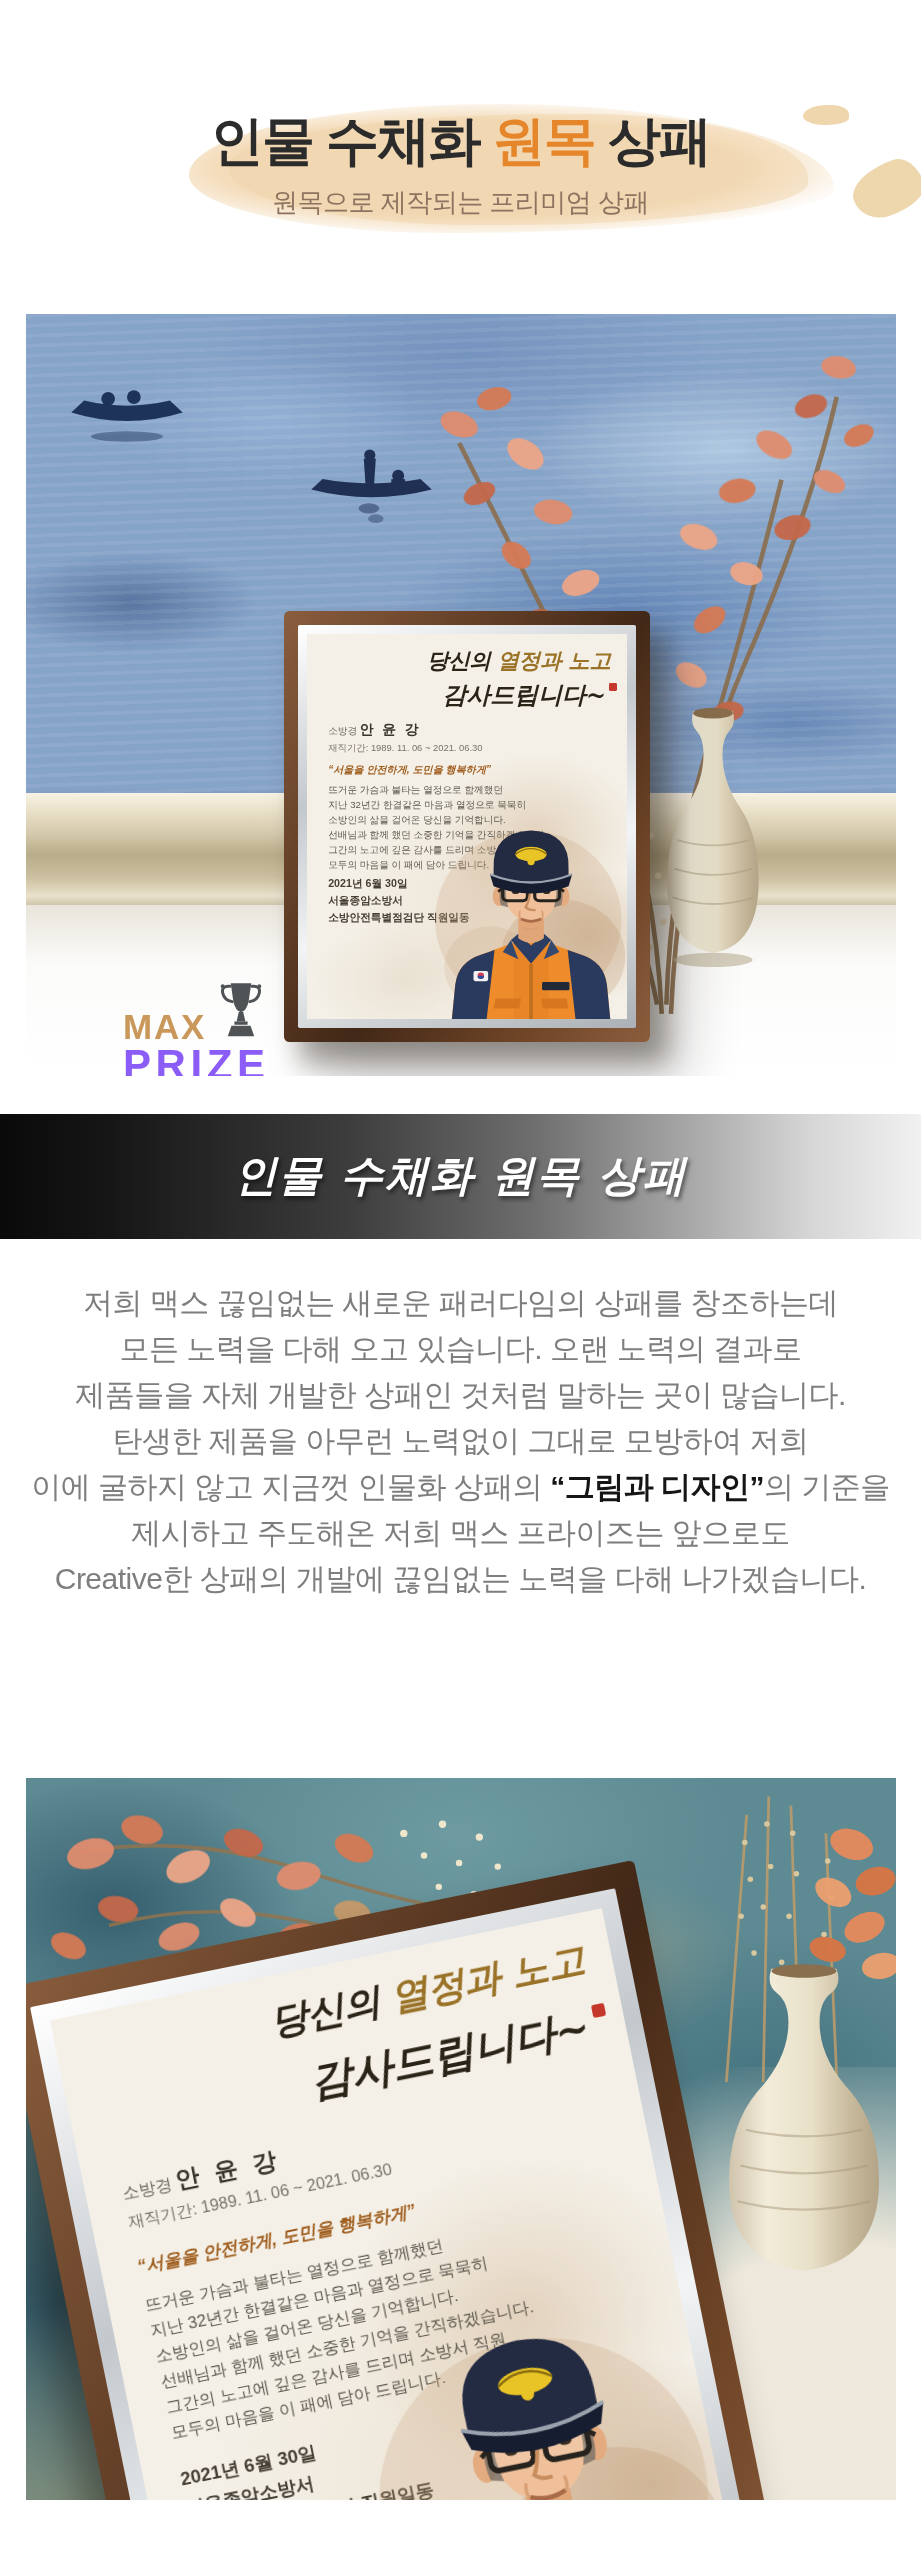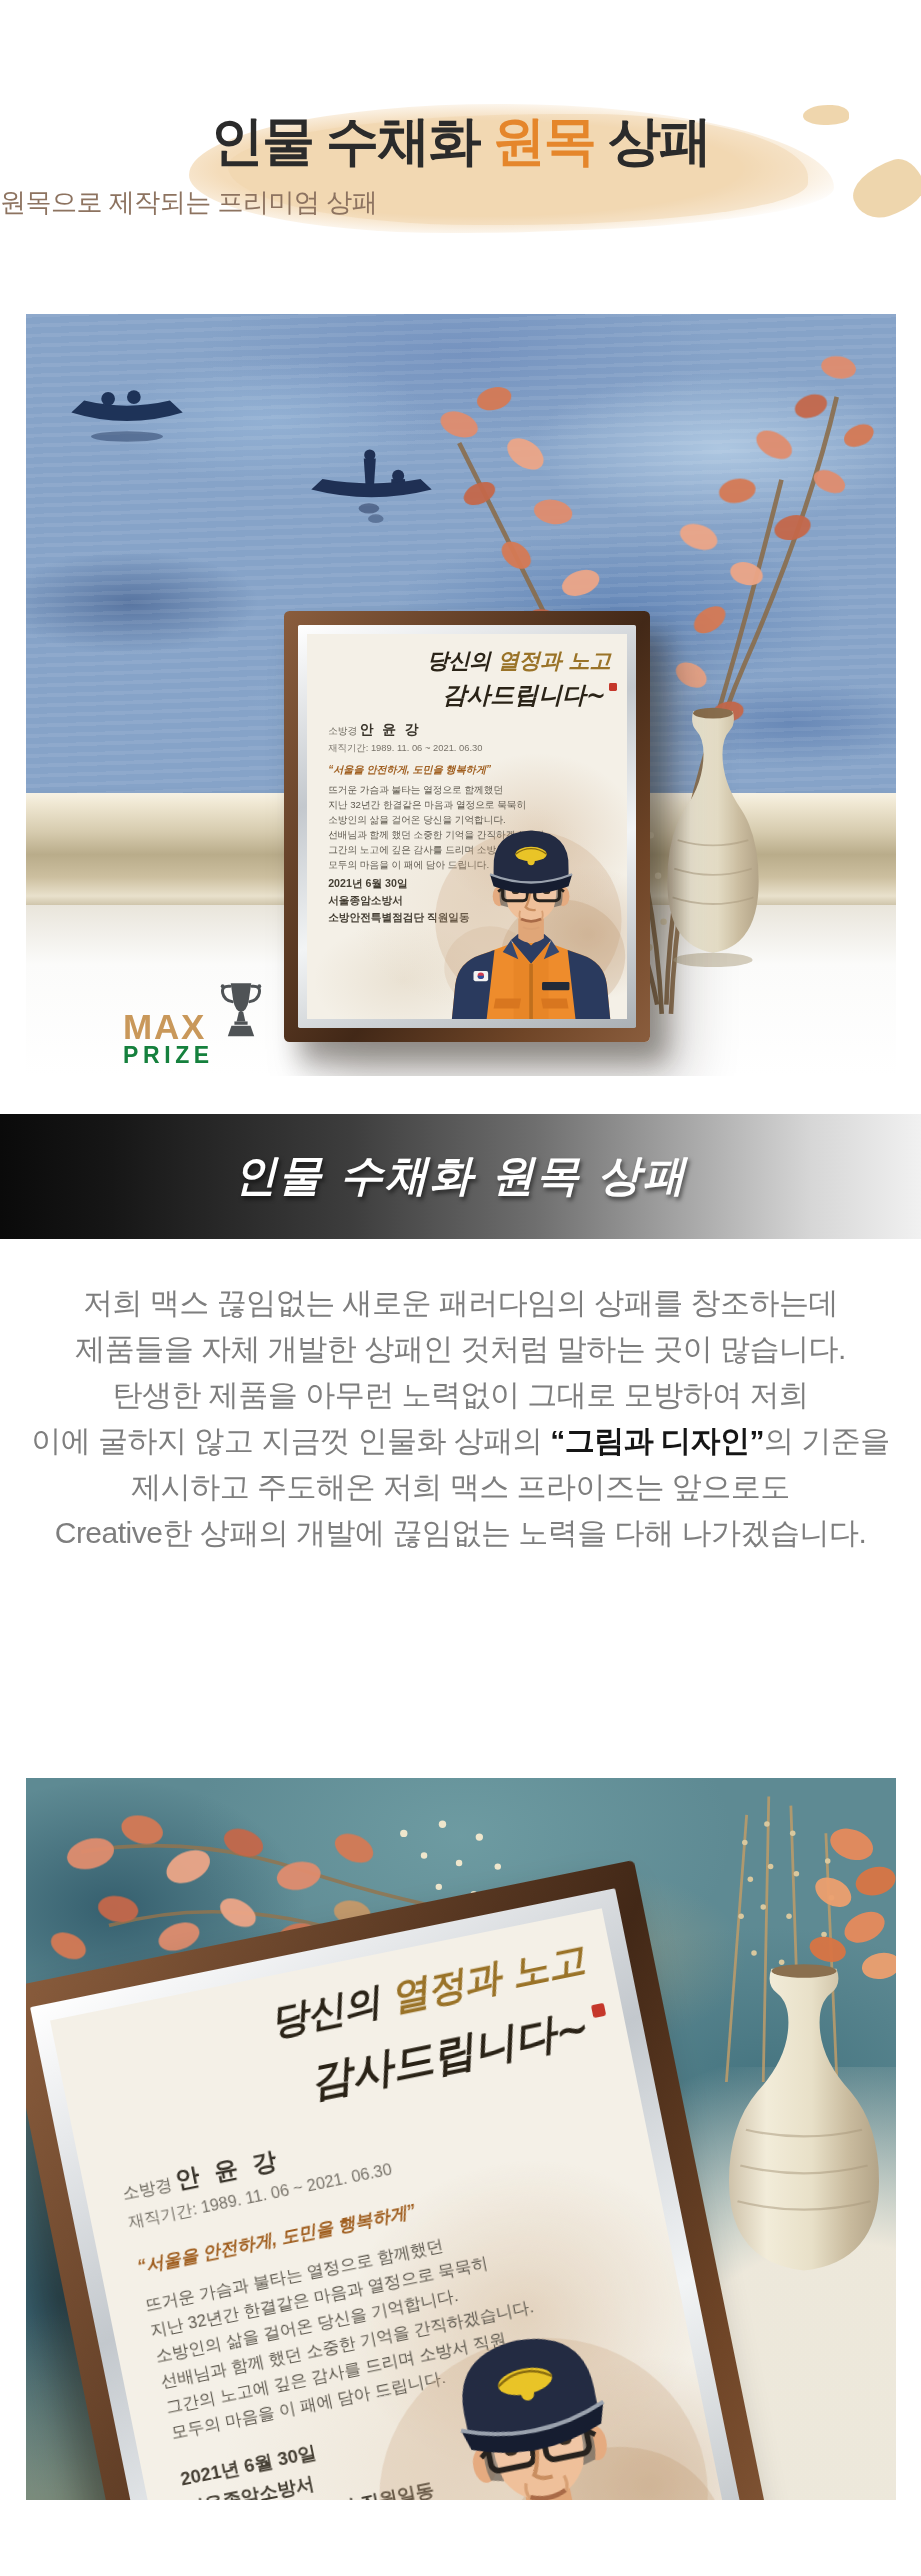--- a/index.html
+++ b/index.html
@@ -12,21 +12,21 @@
     border-radius:48% 52% 60% 40% / 55% 65% 35% 45%; }
   .splash:after { content:""; position:absolute; inset:8% 4% 6% 6%; background:#f0d3a8; opacity:.45;
     border-radius:60% 40% 55% 45% / 50% 60% 40% 55%; }
   .blob1 { position:absolute; left:803px; top:89px; width:46px; height:20px; background:#eccf9f; opacity:.85;
     border-radius:60% 40% 50% 50% / 60% 50% 40% 50%; }
   .blob2 { position:absolute; left:852px; top:147px; width:72px; height:52px; background:#ecd2a4; opacity:.9;
     border-radius:70% 30% 60% 40% / 50% 60% 40% 50%; transform:rotate(-18deg); }
   .main-title { position:absolute; left:0; top:87px; width:100%; text-align:center;
     font-size:53px; font-weight:800; letter-spacing:-1.8px; color:#2b2b2b; line-height:1.45; }
   .main-title .hl { color:#e5862b; }
-  .sub-title { position:absolute; left:0; top:169px; width:100%; 
+  .sub-title { position:absolute; left:0; top:169px; width:100%; text-align:center;
     font-size:26px; font-weight:500; letter-spacing:-0.5px; color:#8d7360; }
 
   
   .photo { position:absolute; left:26px; width:870px; overflow:hidden; background:#fff; }
   #photo1 { top:298px; height:762px; }
   #photo2 { top:1762px; height:722px; }
 
   .painting1 { position:absolute; left:0; top:0; width:100%; height:481px; background-color:#86a3c8;
     background-image:
       radial-gradient(ellipse 276px 111px at 80% 28%, rgba(195,218,238,.65), transparent 70%),
@@ -82,22 +82,22 @@
     color:#5e594f; white-space:nowrap; }
   .dateblk { position:absolute; top:62.5%; left:6.5%; font-size:1.16em; font-weight:700; line-height:1.62;
     color:#453f34; white-space:nowrap; }
   .portrait { position:absolute; right:0; bottom:-1%; width:63%; height:auto; }
 
   
   .maxprize { position:absolute; left:97px; top:662px; width:166px; height:96px; }
   .max { position:absolute; left:0; top:33px; font-size:35px; font-weight:700; line-height:1;
     color:#c9985a; letter-spacing:1.8px; }
   .trophy { position:absolute; left:96px; top:0; width:44px; height:66px; }
-  .prize { position:absolute; left:0; top:68px; font-size:23px; font-weight:700; line-height:1;
-    color:#15803d; letter-spacing:4.6px; }
+  .prize { position:absolute; left:0; top:68px; font-size:42px; font-weight:700; line-height:1;
+    color:#8b5cf6; letter-spacing:4.6px; }
 
   
   .banner { position:absolute; left:0; top:1098px; width:921px; height:125px;
     background:linear-gradient(90deg,#0a0a0a 0%,#161616 12%,#3d3d3d 38%,#6e6e6e 58%,#a8a8a8 75%,#d6d6d6 88%,#f1f1f1 100%); }
   .banner-text { position:absolute; left:0; top:50%; width:100%; transform:translateY(-52%);
     text-align:center; font-family:"DejaVu Serif", serif; font-style:italic; font-weight:700;
     font-size:43px; color:#ffffff; letter-spacing:1.8px; text-shadow:1.8px 2.8px 4.6px rgba(0,0,0,.55); }
 
   
   .intro { position:absolute; left:0; top:1264px; width:100%; text-align:center;
@@ -314,20 +314,21 @@
       <div class="prize">PRIZE</div>
     </div>
   </div>
 
   <div class="banner">
     <div class="banner-text">인물 수채화 원목 상패</div>
   </div>
 
   <div class="intro">
     <div>저희 맥스 끊임없는 새로운 패러다임의 상패를 창조하는데</div>
+    <div>모든 노력을 다해 오고 있습니다. 오랜 노력의 결과로</div>
     <div>제품들을 자체 개발한 상패인 것처럼 말하는 곳이 많습니다.</div>
     <div>탄생한 제품을 아무런 노력없이 그대로 모방하여 저희</div>
     <div><span>이에 굴하지 않고 지금껏 인물화 상패의 </span><b>“그림과 디자인”</b><span>의 기준을</span></div>
     <div>제시하고 주도해온 저희 맥스 프라이즈는 앞으로도</div>
     <div>Creative한 상패의 개발에 끊임없는 노력을 다해 나가겠습니다.</div>
   </div>
 
   <div class="photo" id="photo2">
     <div class="painting2"></div>
     <div class="wall2"></div>

